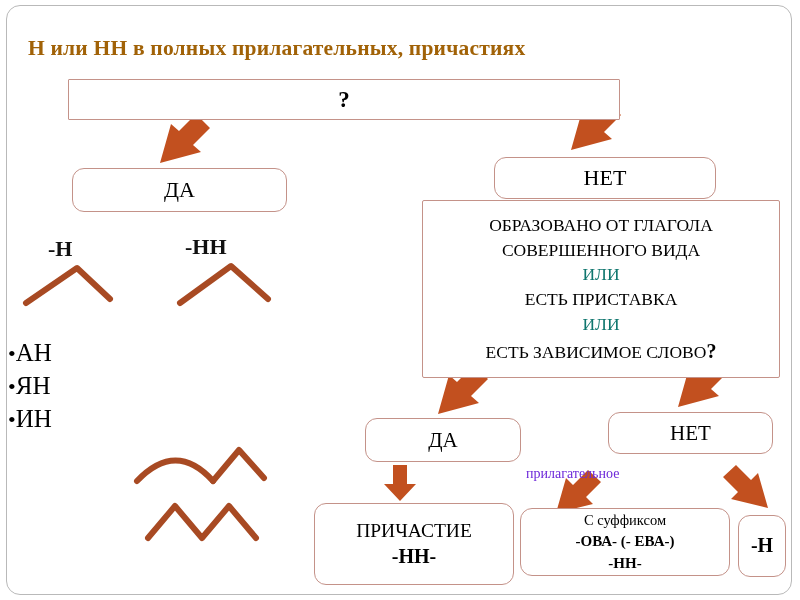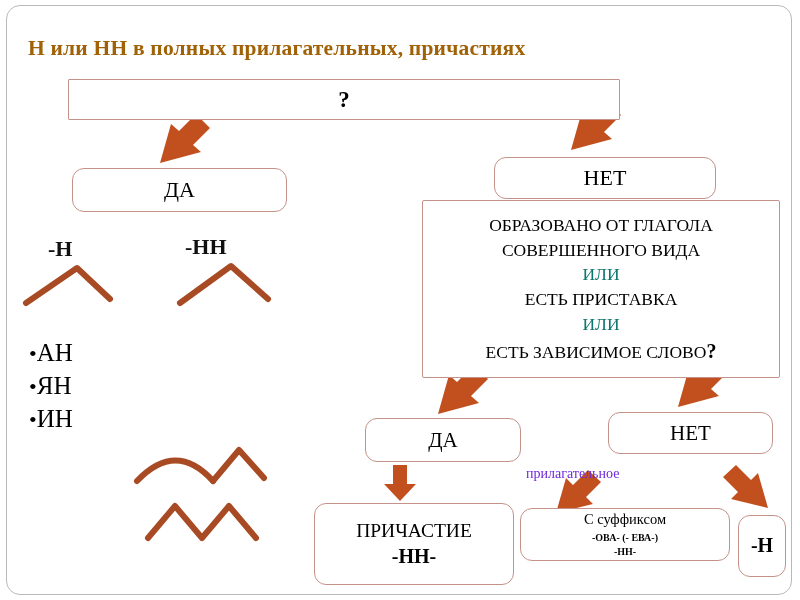--- a/index.html
+++ b/index.html
@@ -84,25 +84,25 @@
   #box-da2 { left: 365px; top: 418px; width: 156px; height: 44px; font-size: 21px; }
   #box-net2 { left: 608px; top: 412px; width: 165px; height: 42px; font-size: 21px; }
 
   #box-prich {
     left: 314px; top: 503px; width: 200px; height: 82px;
     font-size: 19.5px;
   }
   #box-prich .nn { font-weight: bold; font-size: 20px; margin-top: 3px; }
 
   #box-suffix {
-    left: 520px; top: 508px; width: 210px; height: 53px;
+    left: 520px; top: 508px; width: 210px; height: 68px;
     font-size: 14.5px;
     line-height: 1.45;
   }
-  #box-suffix .b { font-weight: bold; font-size: 10px; }
+  #box-suffix .b { font-weight: bold; font-size: 15px; }
 
   #box-n-small {
     left: 738px; top: 515px; width: 48px; height: 62px;
     font-size: 20px; font-weight: bold;
   }
 
   
   .adj-label {
     position: absolute;
     left: 526px; top: 466px;
@@ -119,21 +119,20 @@
   }
   #head-n { left: 48px; top: 236px; }
   #head-nn { left: 185px; top: 234px; }
 
   
   .bullets {
     position: absolute;
     font-size: 25px;
     color: #000000;
     line-height: 1.32;
-    padding-left: 21px;
   }
   .bullets .row { white-space: nowrap; }
   .bullets .dot { font-size: 22px; }
   #bullets-left { left: 8px; top: 336px; }
   #bullets-right { left: 152px; top: 344px; }
 
   
   #vec {
     position: absolute;
     left: 0; top: 0;

